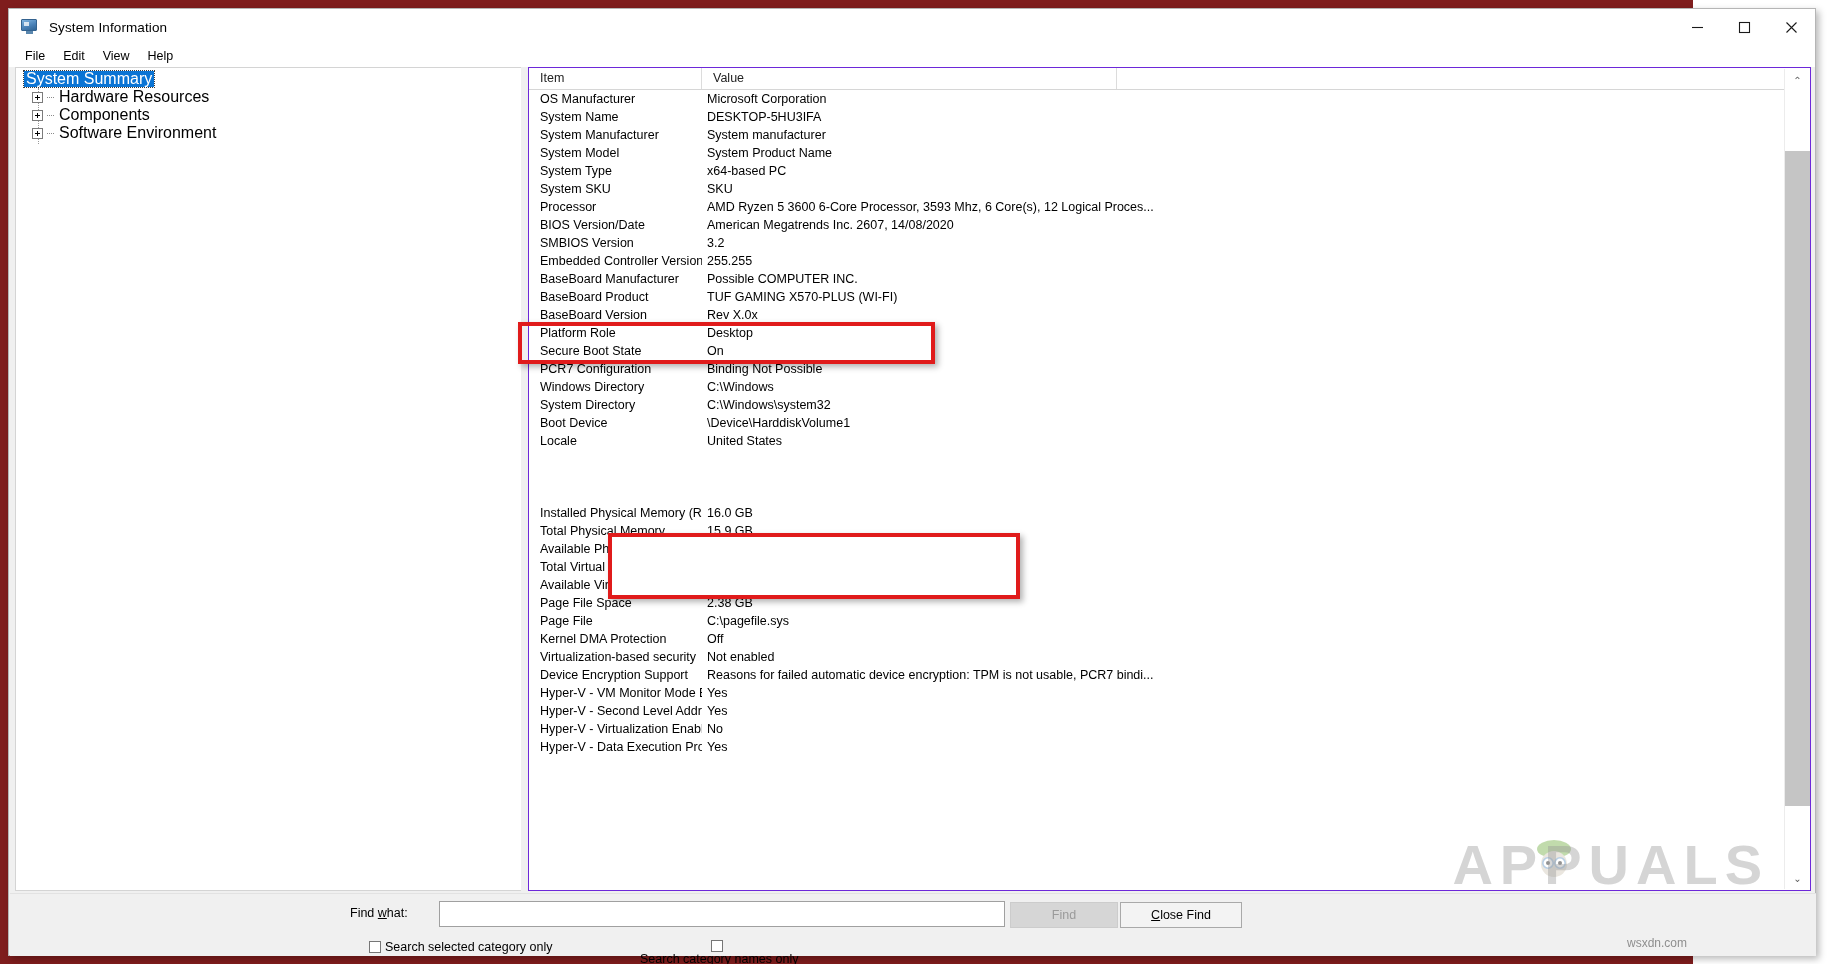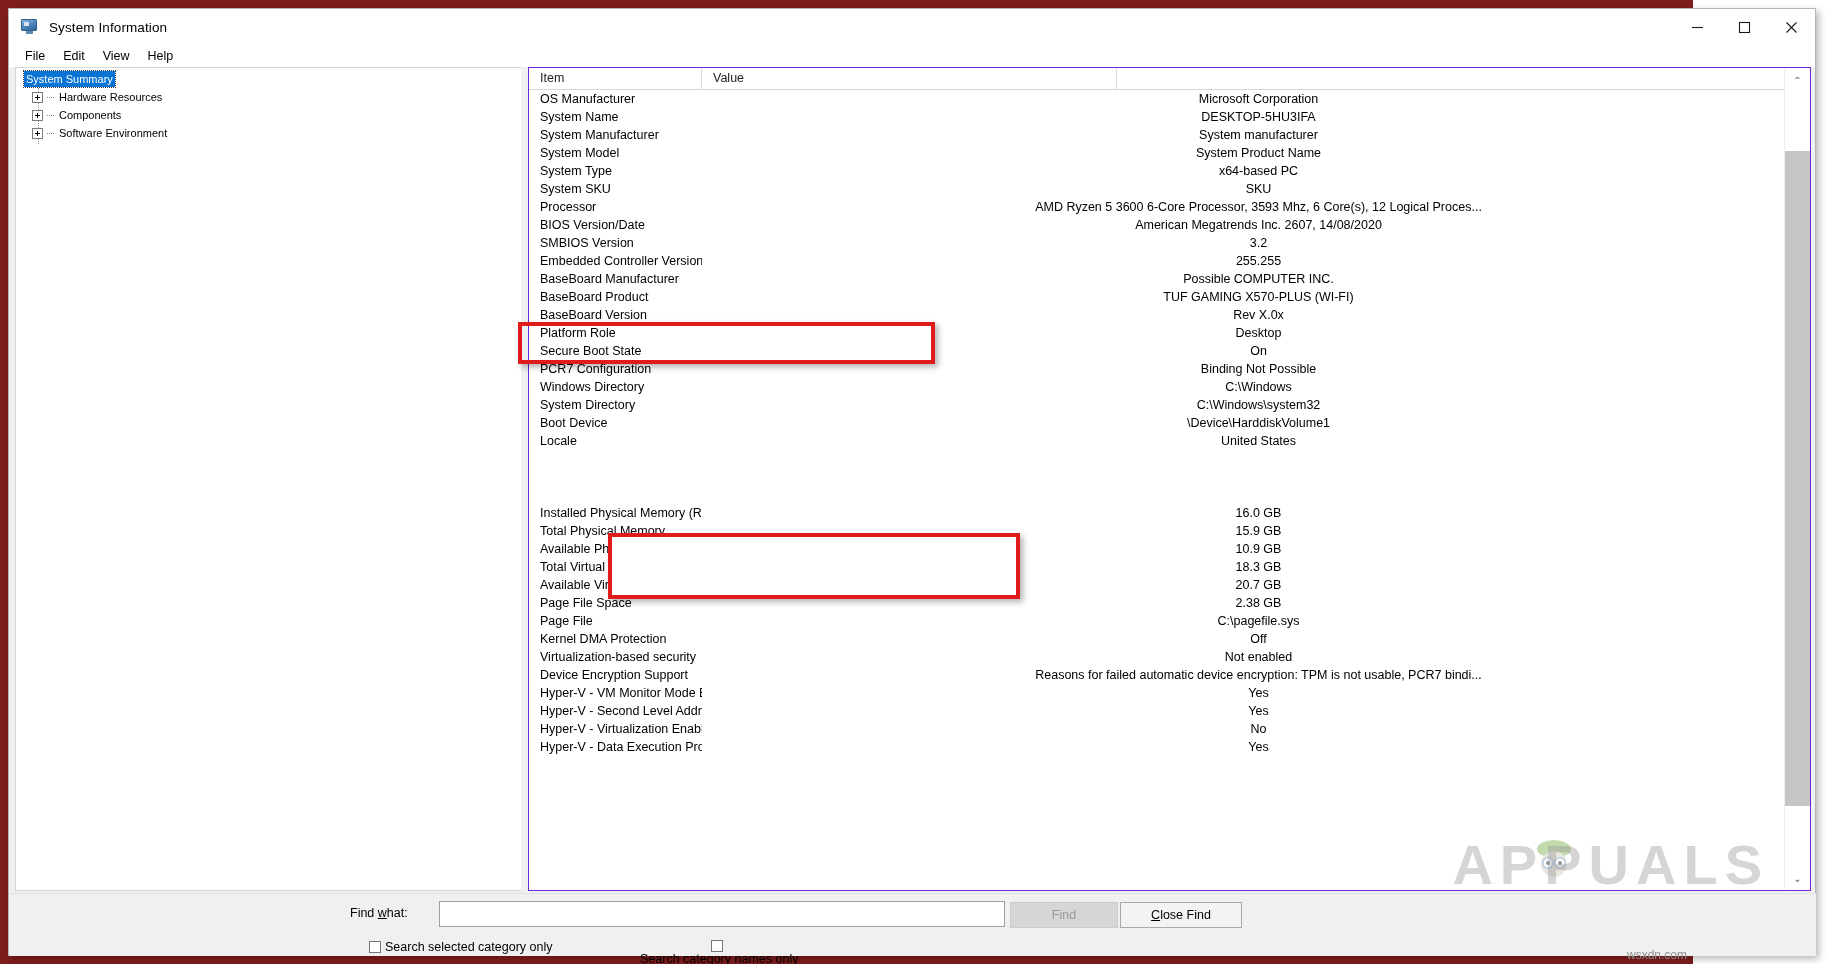--- a/index.html
+++ b/index.html
@@ -103,21 +103,21 @@
     border: 1px solid #d4d4d4;
     border-right: none;
     overflow: hidden;
   }
   .tree-root {
     margin-top: 2px;
   }
   .tree-row {
     height: 18px;
     display: flex; align-items: center;
-    font-size: 11px; color: #000;
+    font-size: 16px; color: #000;
     position: relative;
   }
   .tree-row .lbl { line-height: 16px; padding: 0 2px; white-space: nowrap; }
   .tree-row.root .lbl {
     margin-left: 8px;
     background: #0a74d4;
     color: #ffffff;
     outline: 1px dotted #3a3a3a;
   }
   .tree-row.child { padding-left: 16px; }
@@ -183,21 +183,21 @@
     line-height: 18px;
   }
   .lv-cell-item {
     width: 173px;
     padding-left: 11px;
     white-space: nowrap; overflow: hidden;
   }
   .lv-cell-val {
     flex: 1;
     padding-left: 5px;
-    white-space: nowrap; overflow: hidden; text-align: center;
+    white-space: nowrap; overflow: hidden;
   }
 
   
   .vscroll {
     position: absolute;
     right: 1px; top: 1px;
     width: 25px; bottom: 1px;
     background: #ffffff;
     border-left: 1px solid #ececec;
   }
@@ -299,21 +299,21 @@
   }
   .wm-blob {
     position: absolute;
     right: 238px; bottom: 74px;
     width: 46px; height: 42px;
     pointer-events: none;
     opacity: .55;
   }
   .wm-site {
     position: absolute;
-    right: 6px; bottom: 2px;
+    right: 6px; bottom: 14px;
     font-size: 12px;
     color: #8e8e8e;
     font-family: "Liberation Sans", sans-serif;
     pointer-events: none;
   }
 </style>
 </head>
 <body>
 
 <div id="root">

